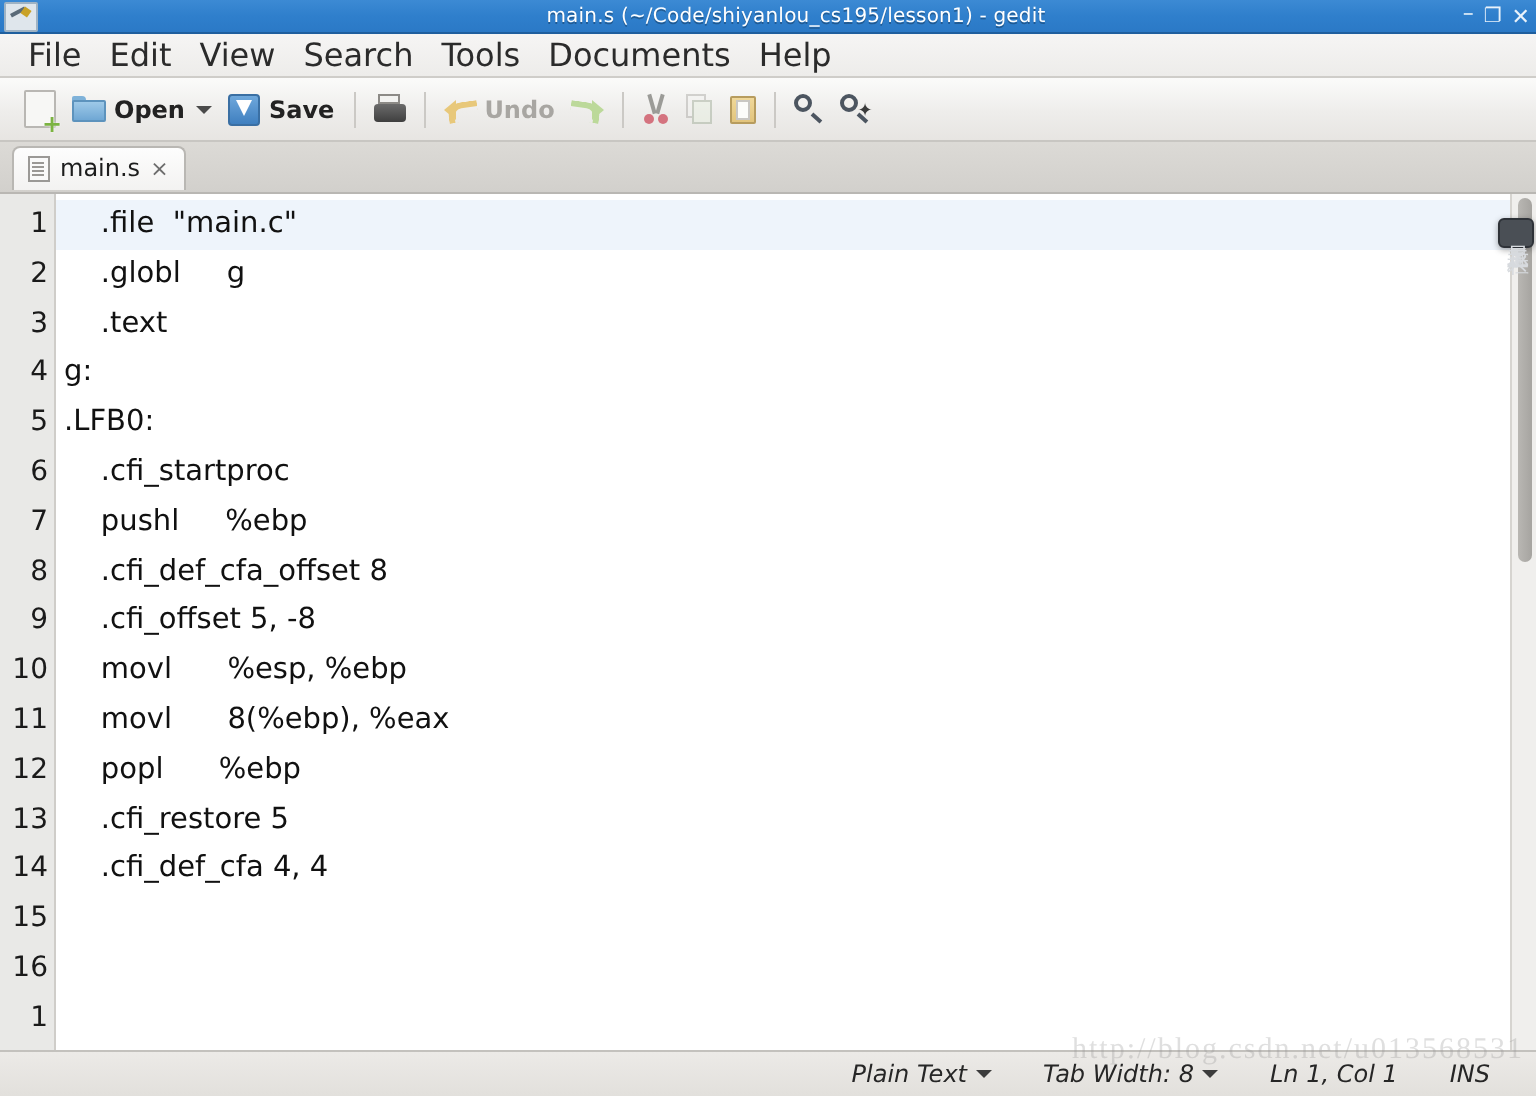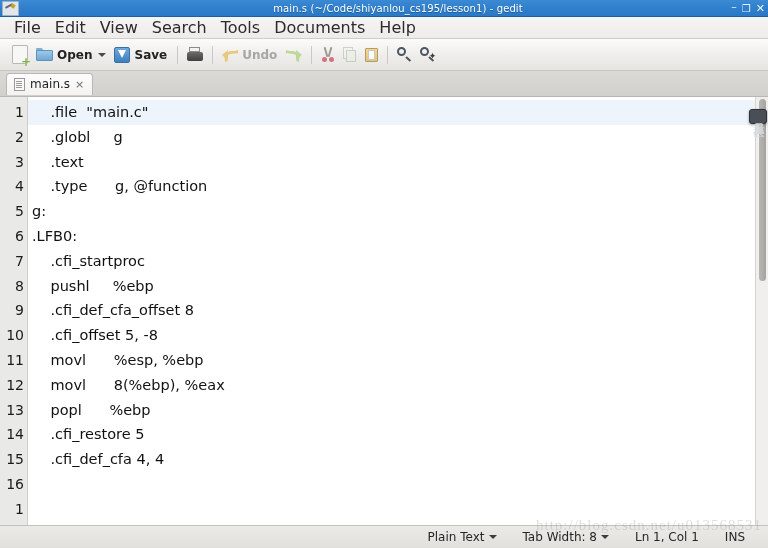--- a/index.html
+++ b/index.html
@@ -445,20 +445,21 @@
     min-height: 22px;
     background: linear-gradient(to bottom, #eceae7 0%, #e2e0dc 100%);
     display: flex;
     align-items: center;
     justify-content: flex-end;
     gap: 0px;
     padding-right: 10px;
     box-sizing: border-box;
     position: relative;
     z-index: 3;
+    font-style: italic;
   }
   .sb-item {
     font-size: 12px;
     color: #262626;
     display: flex;
     align-items: center;
     gap: 4px;
     padding: 0 13px;
     white-space: nowrap;
   }
@@ -587,21 +588,20 @@
       <div class="ln">15</div>
       <div class="ln">16</div>
       <div class="ln">1</div>
       <div class="ln">18</div>
     </div>
 
     <div class="code">
       <div class="row current">    .file  "main.c"</div>
       <div class="row">    .globl     g</div>
       <div class="row">    .text</div>
-      <div class="row">    .type      g, @function</div>
       <div class="row">g:</div>
       <div class="row">.LFB0:</div>
       <div class="row">    .cfi_startproc</div>
       <div class="row">    pushl     %ebp</div>
       <div class="row">    .cfi_def_cfa_offset 8</div>
       <div class="row">    .cfi_offset 5, -8</div>
       <div class="row">    movl      %esp, %ebp</div>
       <div class="row">    movl      8(%ebp), %eax</div>
       <div class="row">    popl      %ebp</div>
       <div class="row">    .cfi_restore 5</div>

